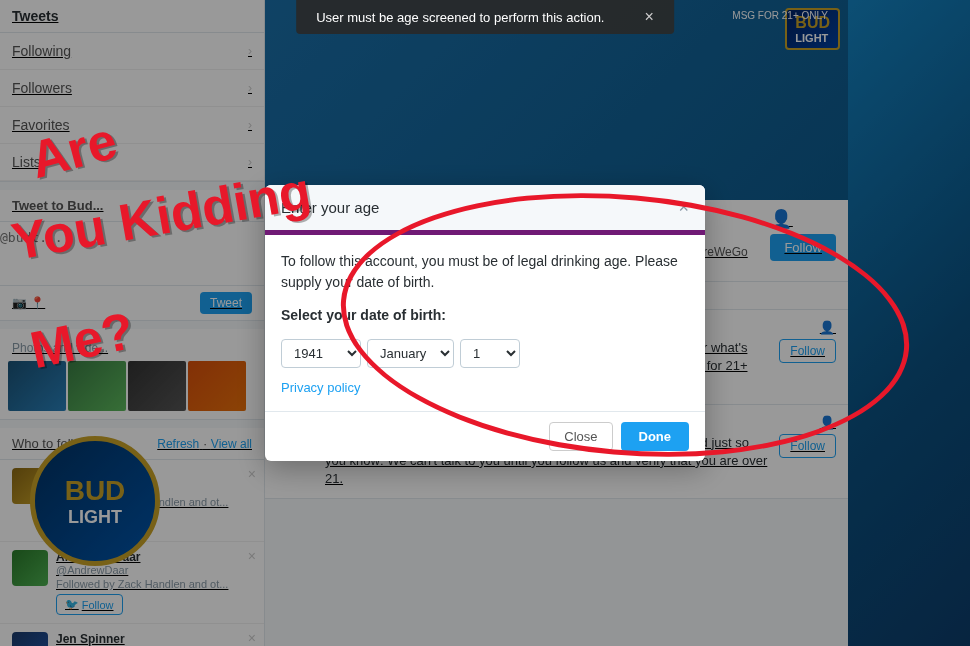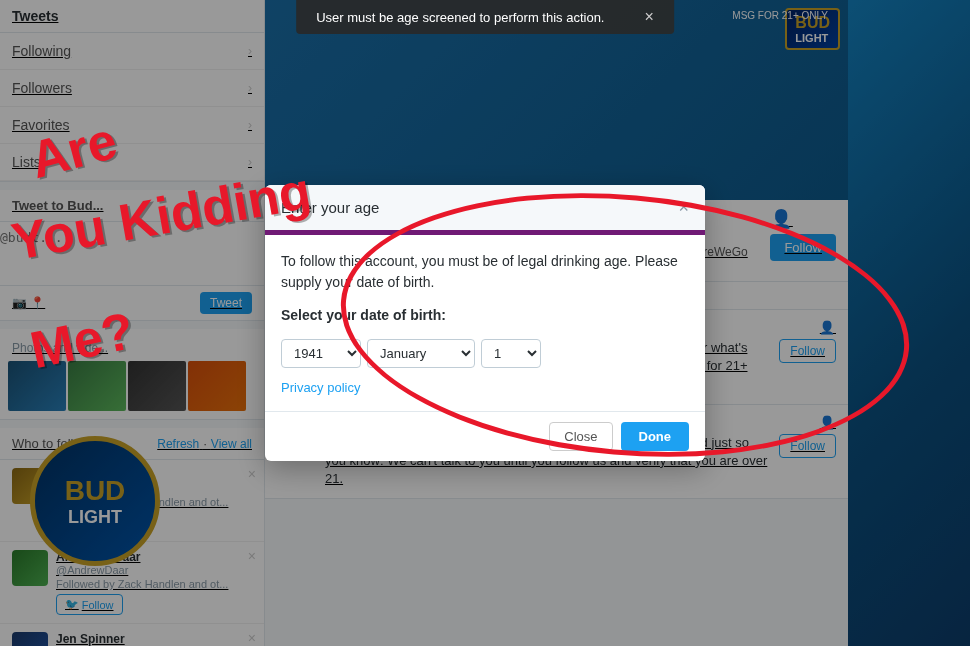--- a/index.html
+++ b/index.html
@@ -474,21 +474,21 @@
       border-radius: 4px;
       padding: 5px 8px;
       font-size: 13px;
       color: #292f33;
       background: white;
       cursor: pointer;
       margin-top: 16px;
     }
 
     .dob-selects select:first-child { width: 80px; }
-    .dob-selects select:nth-child(2) { width: 108px; }
+    .dob-selects select:nth-child(2) { width: 87px; }
     .dob-selects select:last-child { width: 60px; }
 
     .privacy-link {
       color: #1da1f2;
       text-decoration: none;
       font-size: 13px;
     }
 
     .modal-footer {
       padding: 10px 16px;

